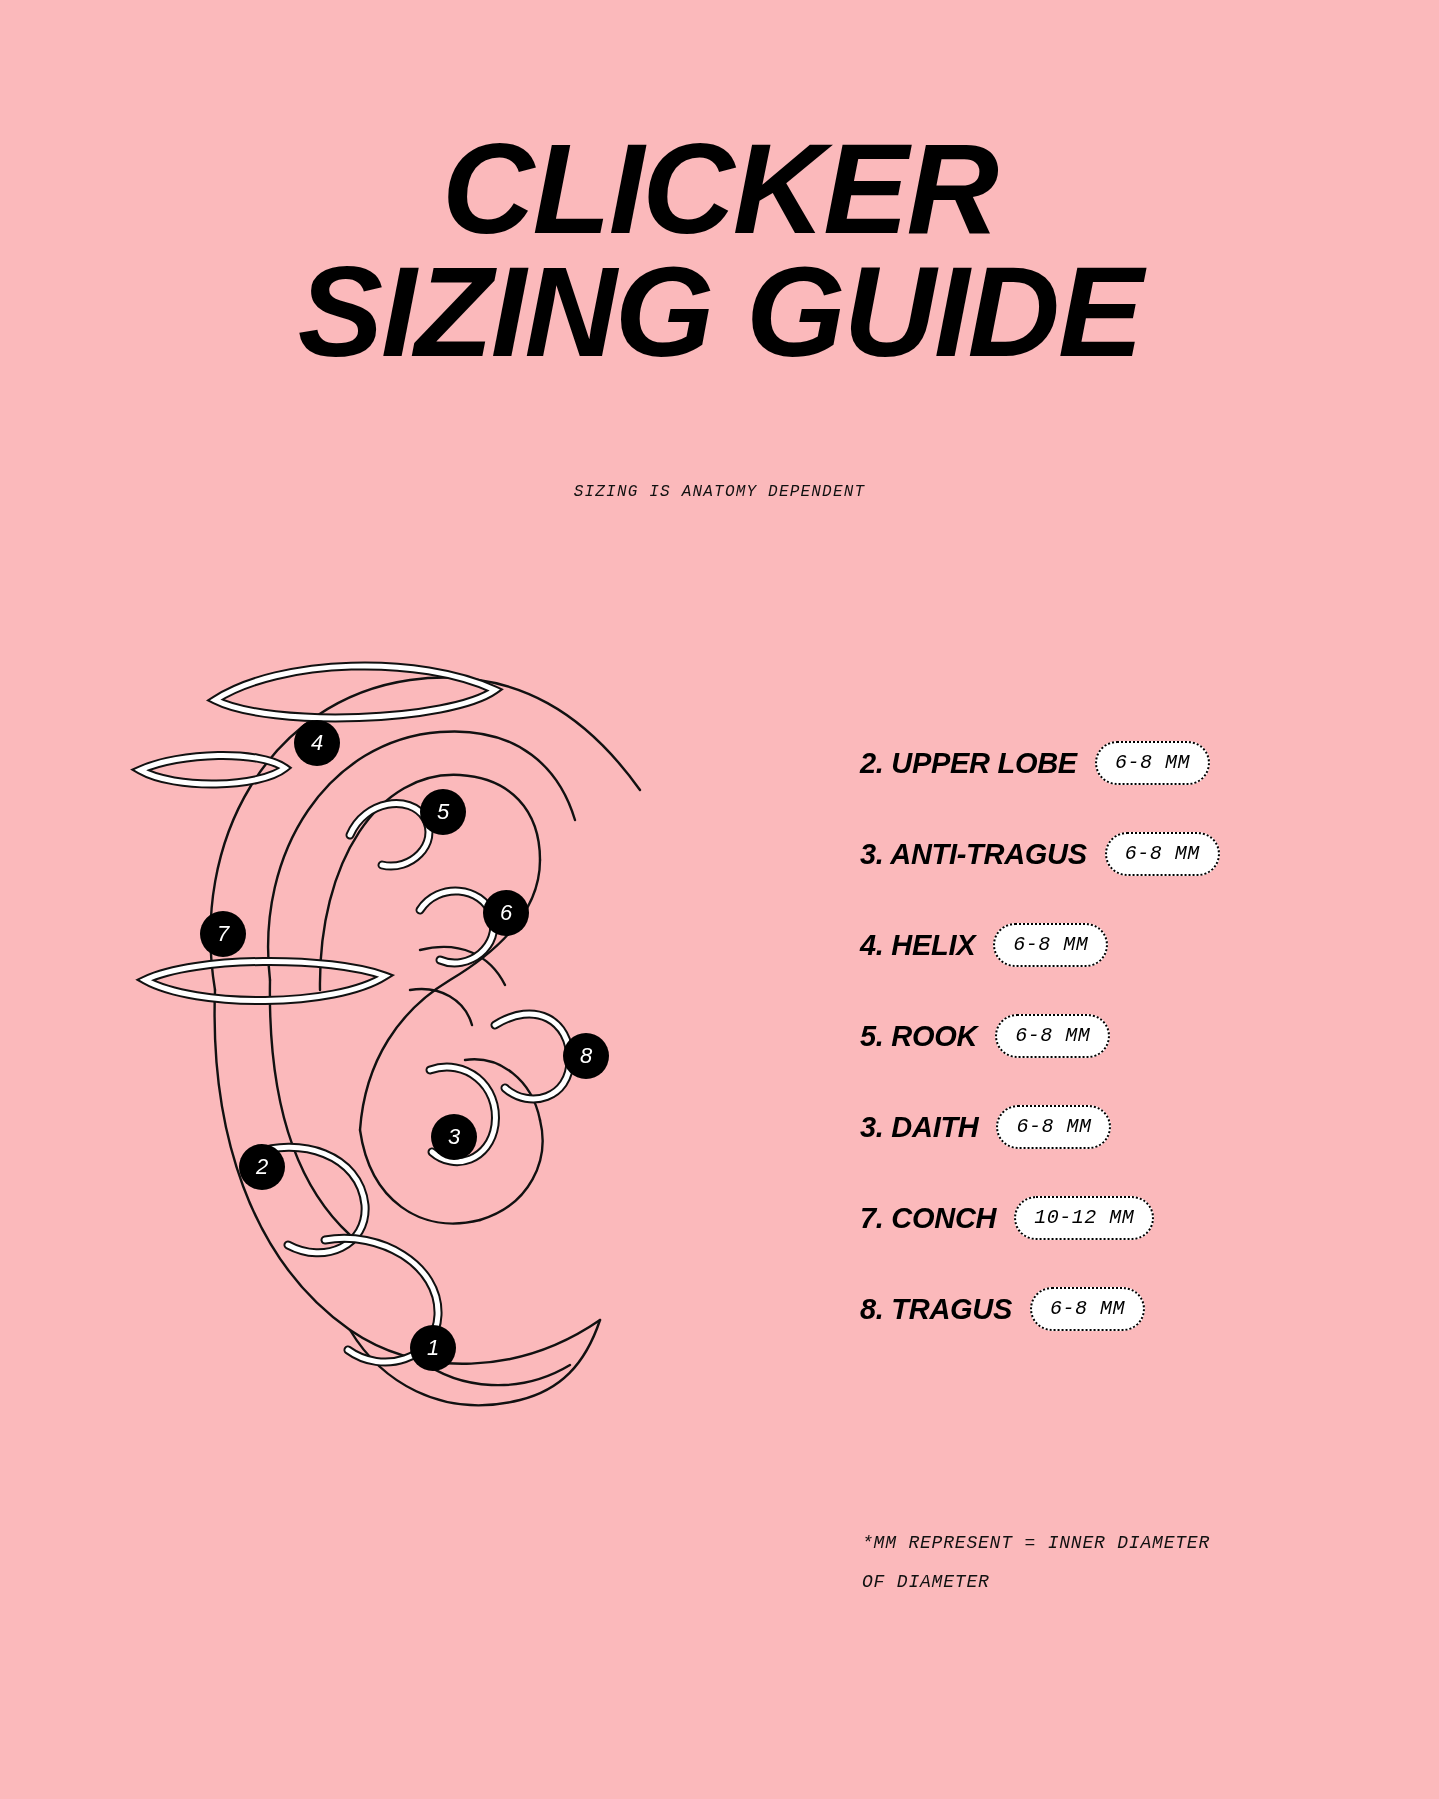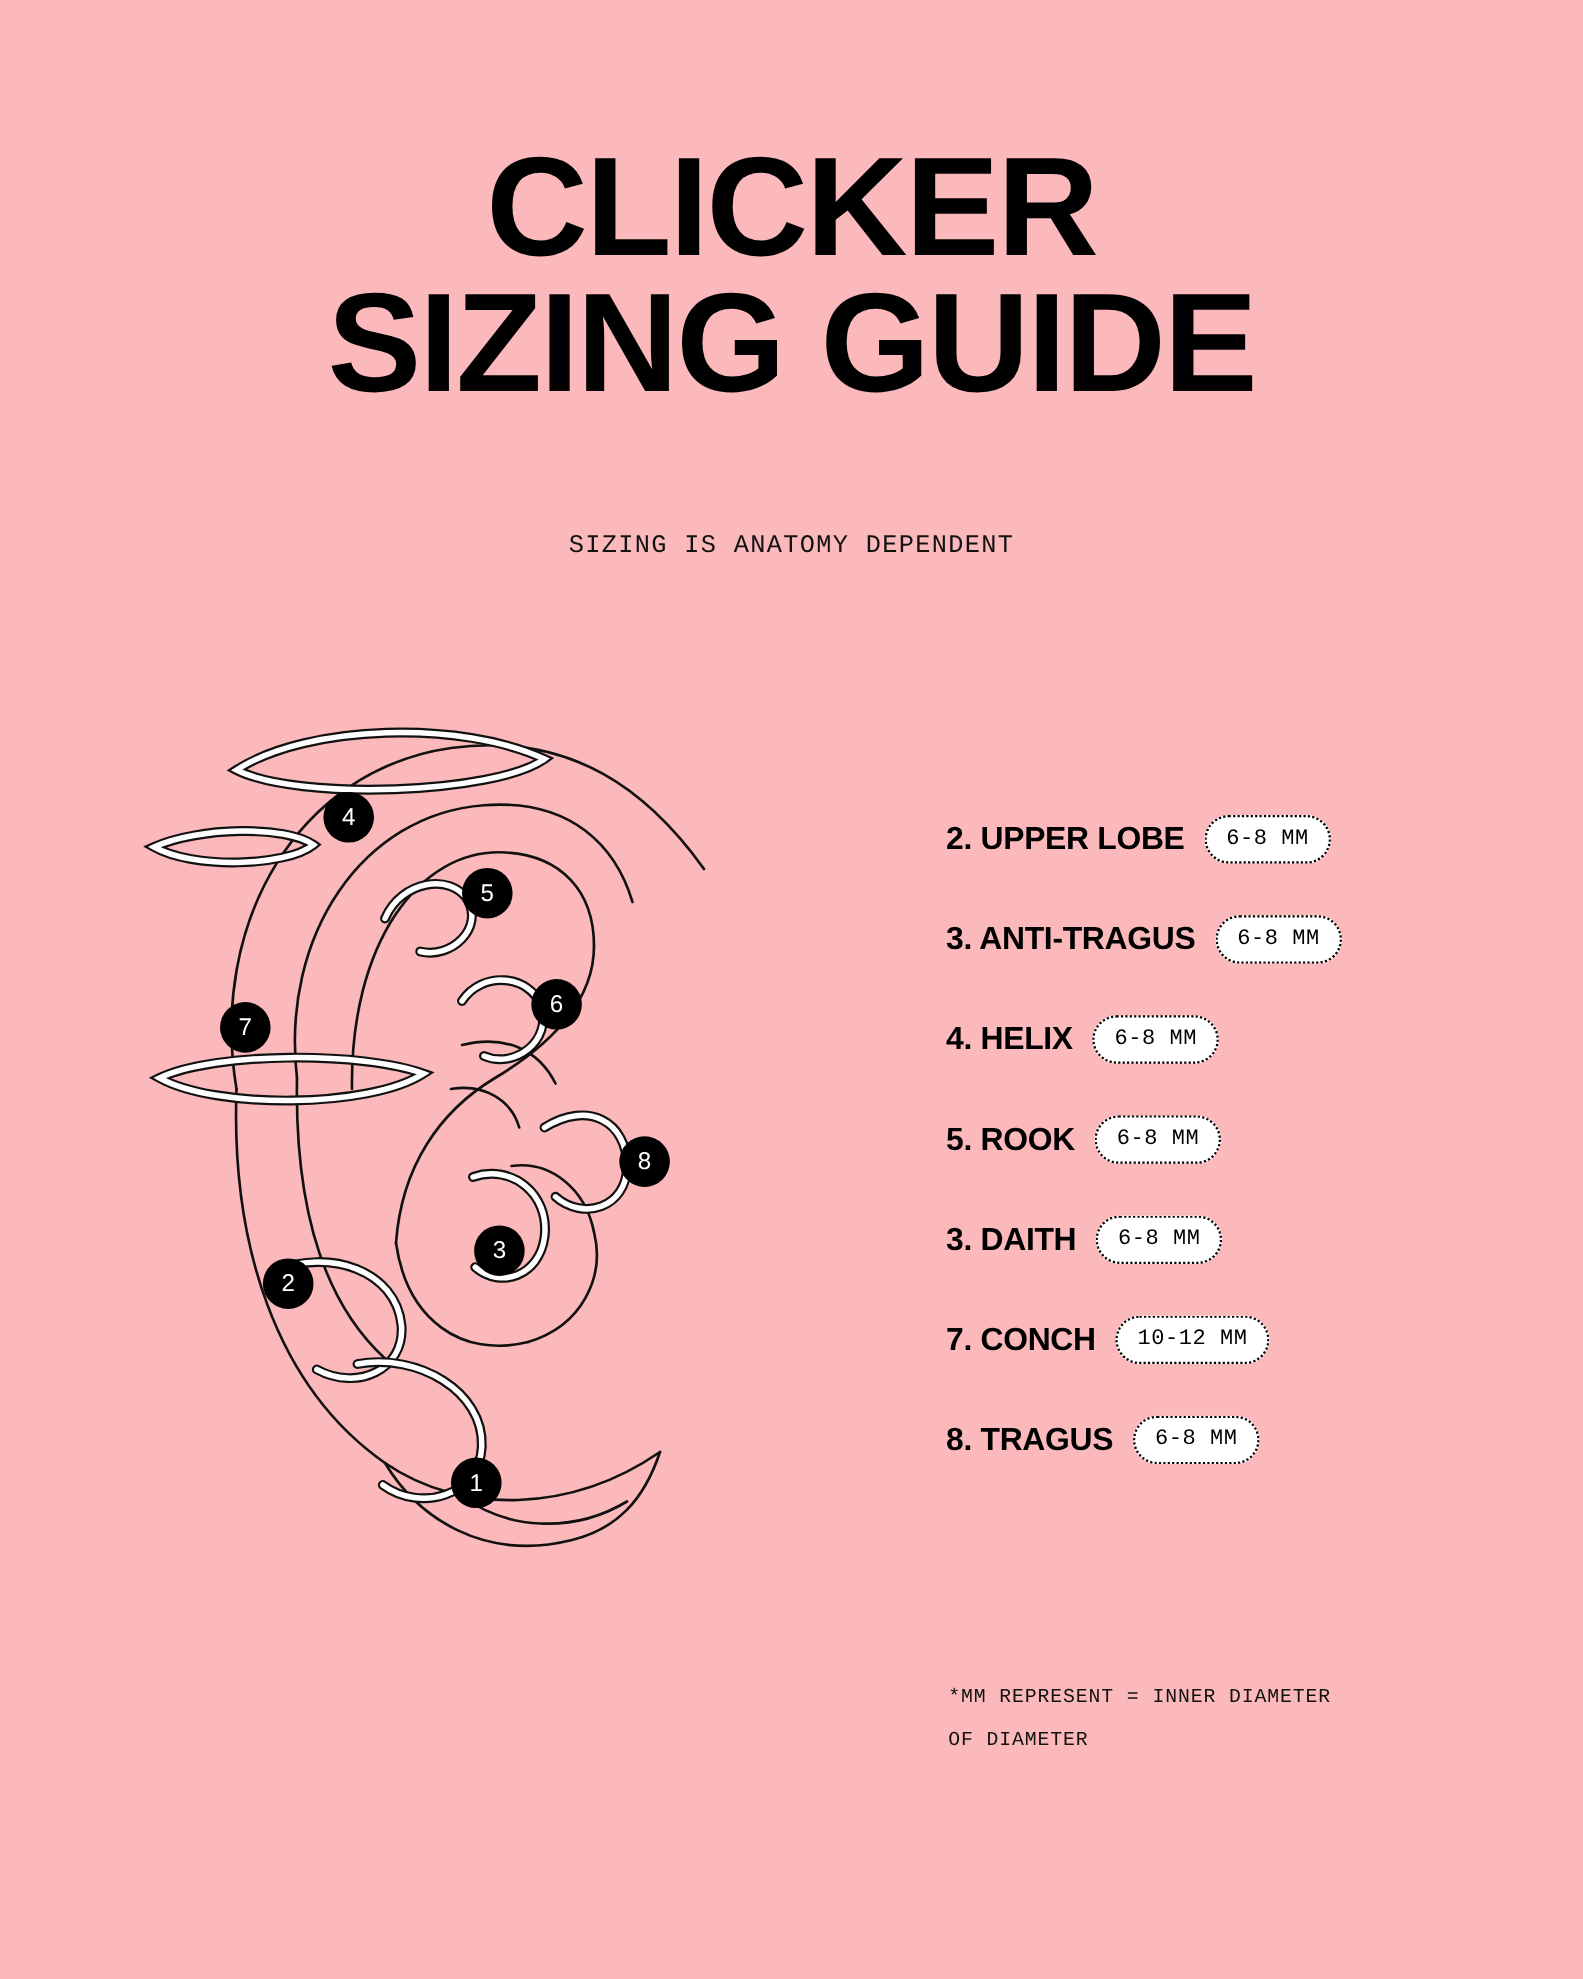--- a/index.html
+++ b/index.html
@@ -11,20 +11,21 @@
     height: 1799px;
     background: #fbb9bb;
     font-family: "Liberation Sans", sans-serif;
     overflow: hidden;
     position: relative;
   }
   .page {
     position: relative;
     width: 1439px;
     height: 1700px;
+    font-style: italic;
   }
   .title {
     position: absolute;
     top: 128px;
     left: 0;
     width: 1439px;
     text-align: center;
     font-family: "Liberation Sans", sans-serif;
     font-weight: bold;
     font-size: 128px;
@@ -35,21 +36,21 @@
   .title .line2 {
     display: block;
   }
   .subtitle {
     position: absolute;
     top: 483px;
     left: 0;
     width: 1439px;
     text-align: center;
     font-family: "Liberation Mono", monospace;
-    font-size: 23px;
+    font-size: 16px;
     letter-spacing: 1.2px;
     color: #111;
   }
   
   .diagram {
     position: absolute;
     left: 120px;
     top: 660px;
     width: 640px;
     height: 830px;

